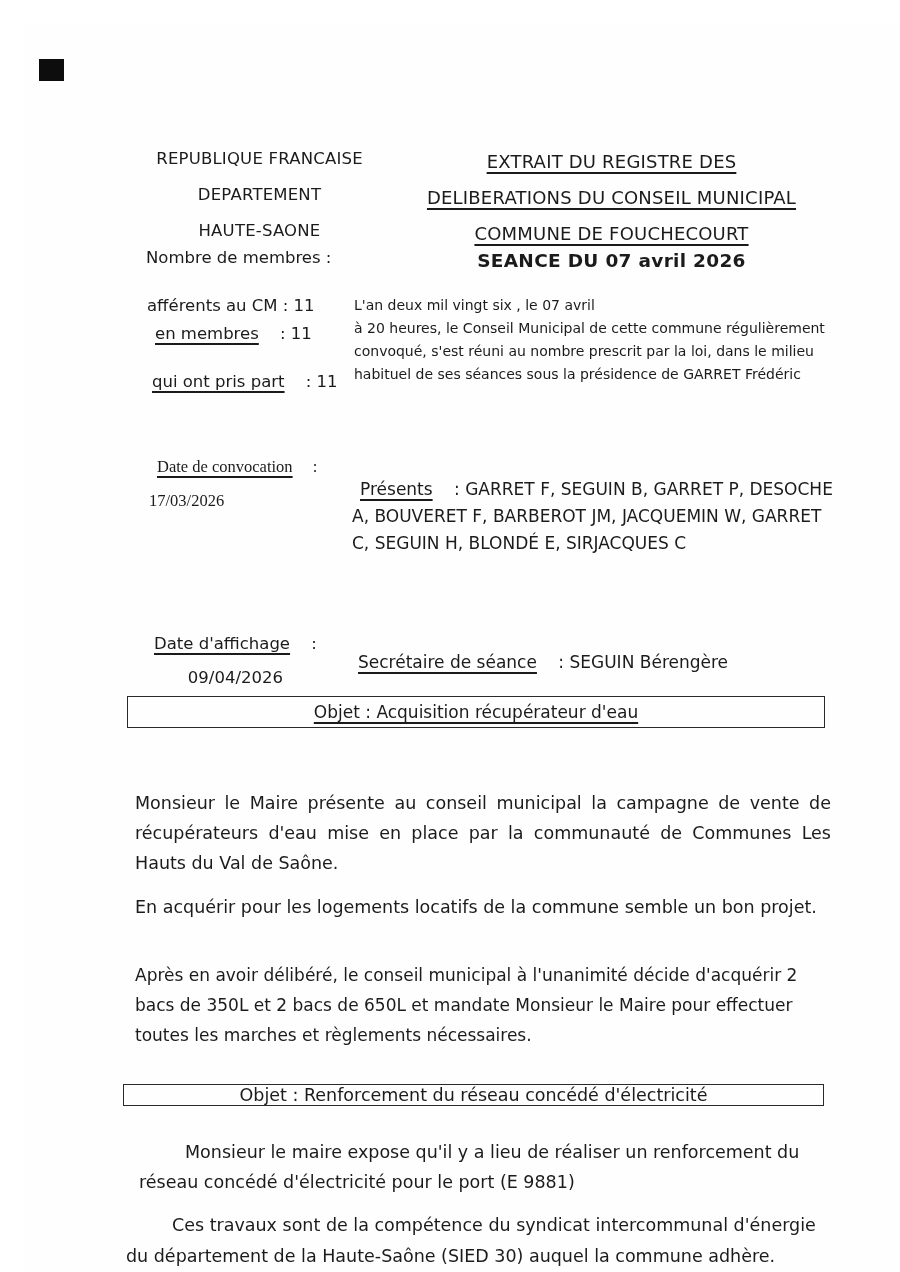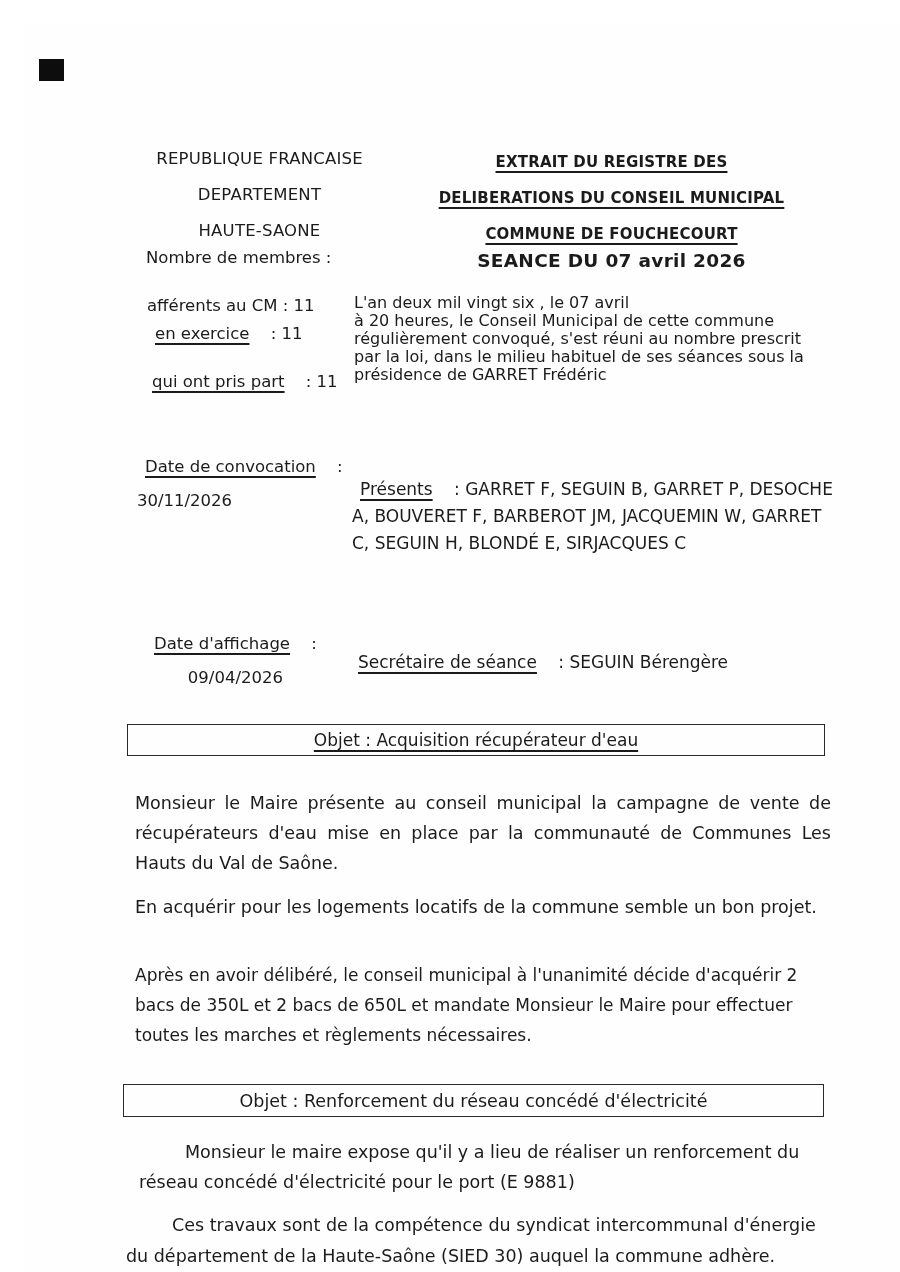--- a/index.html
+++ b/index.html
@@ -32,57 +32,57 @@
     left: 100px; top: 105px; width: 255px;
     text-align: center;
     font-size: 16.5px; line-height: 28px;
     letter-spacing: 0.2px;
   }
   .members-heading { left: 114px; top: 216px; font-size: 16.5px; }
   .afferents { left: 115px; top: 264px; font-size: 16.5px; }
   .en-exercice { left: 115px; top: 292px; font-size: 16.5px; }
   .pris-part { left: 112px; top: 340px; font-size: 16.5px; }
   .date-block { font-size: 16.5px; line-height: 26px; }
-  .date-convocation { left: 97px; top: 414px; }
+  .date-convocation { left: 109px; top: 414px; font-family: Liberation Serif, serif; }
   .date-affichage { left: 106px; top: 591px; text-align: center; }
 
   
   .registre-header {
     left: 352px; top: 108px; width: 455px;
     text-align: center;
-    font-weight: bold;
-    font-size: 15px; line-height: 28px;
+    font-weight: normal;
+    font-size: 18px; line-height: 28px;
     letter-spacing: 0.2px;
   }
   .seance-title {
     left: 352px; top: 218px; width: 455px;
     text-align: center;
     font-weight: bold;
     font-size: 18.5px;
     letter-spacing: 0.3px;
   }
   .session-intro {
     left: 322px; top: 262px; width: 475px;
-    font-size: 16px; line-height: 18px;
+    font-size: 14px; line-height: 23px;
     white-space: pre-line;
   }
   .presents {
     left: 320px; top: 444px; width: 485px;
     font-size: 17px; line-height: 27px;
   }
   .secretaire { left: 318px; top: 620px; font-size: 17px; }
 
   
   .objet-box {
     border: 1.5px solid #2a2a2a;
     display: flex; align-items: center; justify-content: center;
     background: #fefefe;
   }
-  .objet1-box { left: 95px; top: 692px; width: 698px; height: 32px; font-size: 17px; }
-  .objet2-box { left: 91px; top: 1052px; width: 701px; height: 33px; font-size: 17.5px; text-align: center; }
+  .objet1-box { left: 95px; top: 664px; width: 698px; height: 32px; font-size: 17px; }
+  .objet2-box { left: 91px; top: 1052px; width: 701px; height: 22px; font-size: 17.5px; text-align: center; }
 
   
   .para { font-size: 17.5px; line-height: 30px; }
   .para-1 { left: 103px; top: 756px; width: 696px; text-align: justify; }
   .para-2 { left: 103px; top: 860px; width: 696px; }
   .para-3 { left: 103px; top: 928px; width: 690px; font-size: 17px; }
   .para-4 { left: 107px; top: 1105px; width: 706px; text-indent: 46px; line-height: 30px; }
   .para-5 { left: 94px; top: 1178px; width: 706px; text-indent: 46px; line-height: 31px; }
 </style>
 </head>
@@ -96,32 +96,32 @@
     <div>REPUBLIQUE FRANCAISE</div>
     <div>DEPARTEMENT</div>
     <div>HAUTE-SAONE</div>
   </div>
 
   <div class="abs members-heading">Nombre de membres :</div>
 
   <div class="abs afferents">afférents au CM : 11</div>
 
   <div class="abs en-exercice">
-    <span class="u">en exercice</span><span> :  11</span>
+    <span class="u">en membres</span><span> :  11</span>
   </div>
 
   <div class="abs pris-part">
     <span class="u">qui ont pris part</span><span> : 11</span>
   </div>
 
   <div class="abs date-block date-convocation">
     <div>
       <span class="u">Date de convocation</span><span> :</span>
     </div>
-    <div>30/11/2026</div>
+    <div>17/03/2026</div>
   </div>
 
   <div class="abs date-block date-affichage">
     <div>
       <span class="u">Date d'affichage</span><span> :</span>
     </div>
     <div>09/04/2026</div>
   </div>
 
   <div class="abs registre-header">

